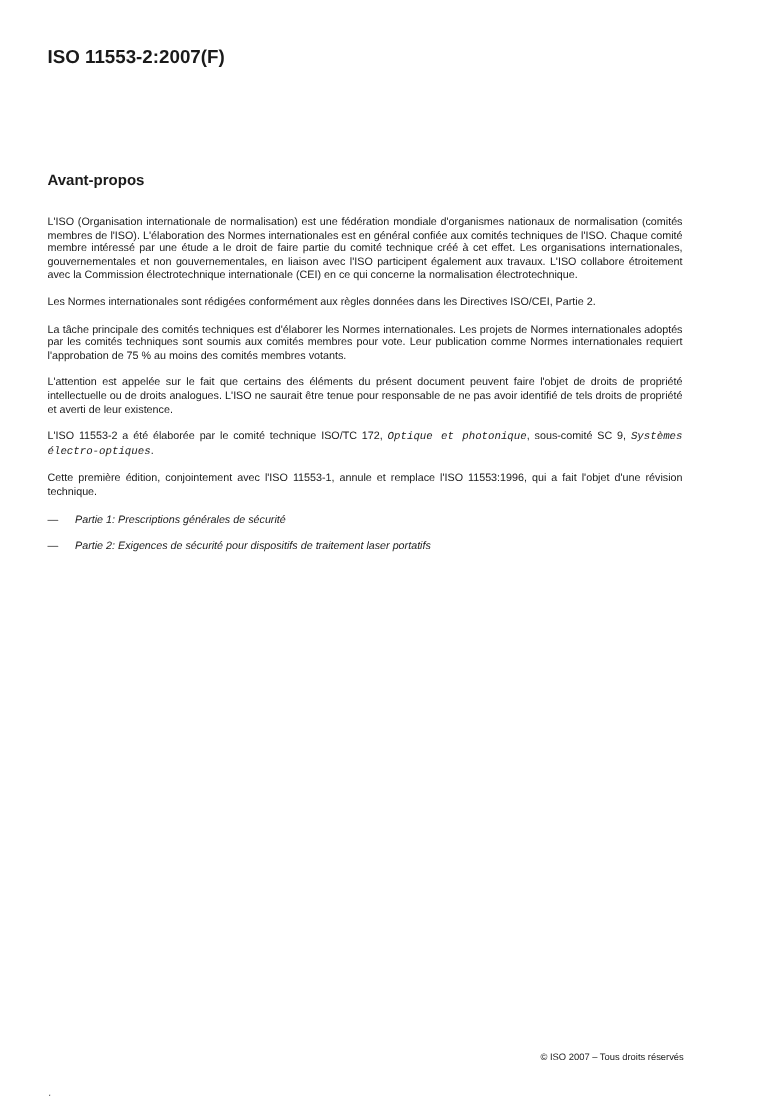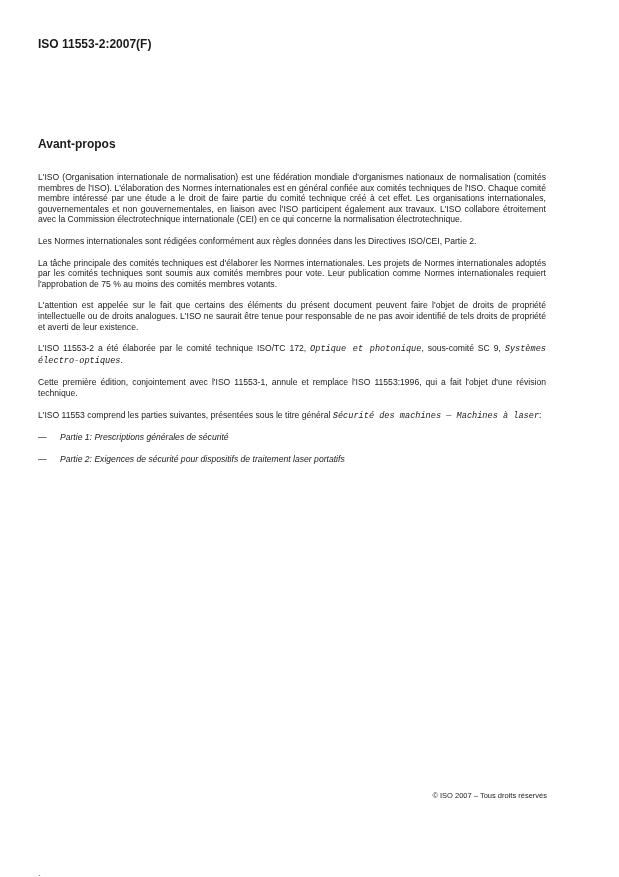--- a/index.html
+++ b/index.html
@@ -1,42 +1,41 @@
 <!DOCTYPE html>
 <html><head>
 <meta charset="utf-8">
 <style>
   html, body { margin: 0; padding: 0; background: #ffffff; }
   body { width: 619px; height: 877px; position: relative; overflow: hidden;
          font-family: "Liberation Sans", sans-serif; color: #1a1a1a; }
-  .header { position: absolute; left: 38px; top: 37px; font-size: 12px; font-weight: bold; }
+  .header { position: absolute; left: 38px; top: 37px; font-size: 15px; font-weight: bold; }
   .title { position: absolute; left: 38px; top: 137px; font-size: 12px; font-weight: bold; margin: 0; }
   .content { position: absolute; left: 38px; top: 172px; width: 508px; font-size: 8.6px; line-height: 10.6px; }
   .content p { margin: 0 0 11px 0; text-align: justify; }
   .list-item { display: flex; margin: 0 0 11px 0; font-style: italic; }
   .dash { width: 22px; flex: 0 0 22px; font-style: normal; }
   .footer-left { position: absolute; left: 38px; top: 874px; font-size: 9px; font-style: italic; }
-  .footer-right { position: absolute; right: 72px; top: 791px; font-size: 7.5px; }
+  .footer-right { position: absolute; right: 72px; top: 841px; font-size: 7.5px; }
   i { font-style: italic; font-family: Liberation Mono, monospace; }
 </style>
 </head>
 <body>
 
 <div class="header">ISO 11553-2:2007(F)</div>
 
 <h1 class="title">Avant-propos</h1>
 
 <div class="content">
   <p>L'ISO (Organisation internationale de normalisation) est une fédération mondiale d'organismes nationaux de normalisation (comités membres de l'ISO). L'élaboration des Normes internationales est en général confiée aux comités techniques de l'ISO. Chaque comité membre intéressé par une étude a le droit de faire partie du comité technique créé à cet effet. Les organisations internationales, gouvernementales et non gouvernementales, en liaison avec l'ISO participent également aux travaux. L'ISO collabore étroitement avec la Commission électrotechnique internationale (CEI) en ce qui concerne la normalisation électrotechnique.</p>
   <p>Les Normes internationales sont rédigées conformément aux règles données dans les Directives ISO/CEI, Partie 2.</p>
   <p>La tâche principale des comités techniques est d'élaborer les Normes internationales. Les projets de Normes internationales adoptés par les comités techniques sont soumis aux comités membres pour vote. Leur publication comme Normes internationales requiert l'approbation de 75 % au moins des comités membres votants.</p>
   <p>L'attention est appelée sur le fait que certains des éléments du présent document peuvent faire l'objet de droits de propriété intellectuelle ou de droits analogues. L'ISO ne saurait être tenue pour responsable de ne pas avoir identifié de tels droits de propriété et averti de leur existence.</p>
   <p><span>L'ISO 11553-2 a été élaborée par le comité technique ISO/TC 172, </span><i>Optique et photonique</i><span>, sous-comité SC 9, </span><i>Systèmes électro-optiques</i><span>.</span></p>
   <p>Cette première édition, conjointement avec l'ISO 11553-1, annule et remplace l'ISO 11553:1996, qui a fait l'objet d'une révision technique.</p>
-  <p><span>L'ISO 11553 comprend les parties suivantes, présentées sous le titre général </span><i>Sécurité des machines — Machines à laser</i><span>:</span></p>
   <div class="list-item">
     <span class="dash">—</span>
     <span>Partie 1: Prescriptions générales de sécurité</span>
   </div>
   <div class="list-item">
     <span class="dash">—</span>
     <span>Partie 2: Exigences de sécurité pour dispositifs de traitement laser portatifs</span>
   </div>
 </div>
 

